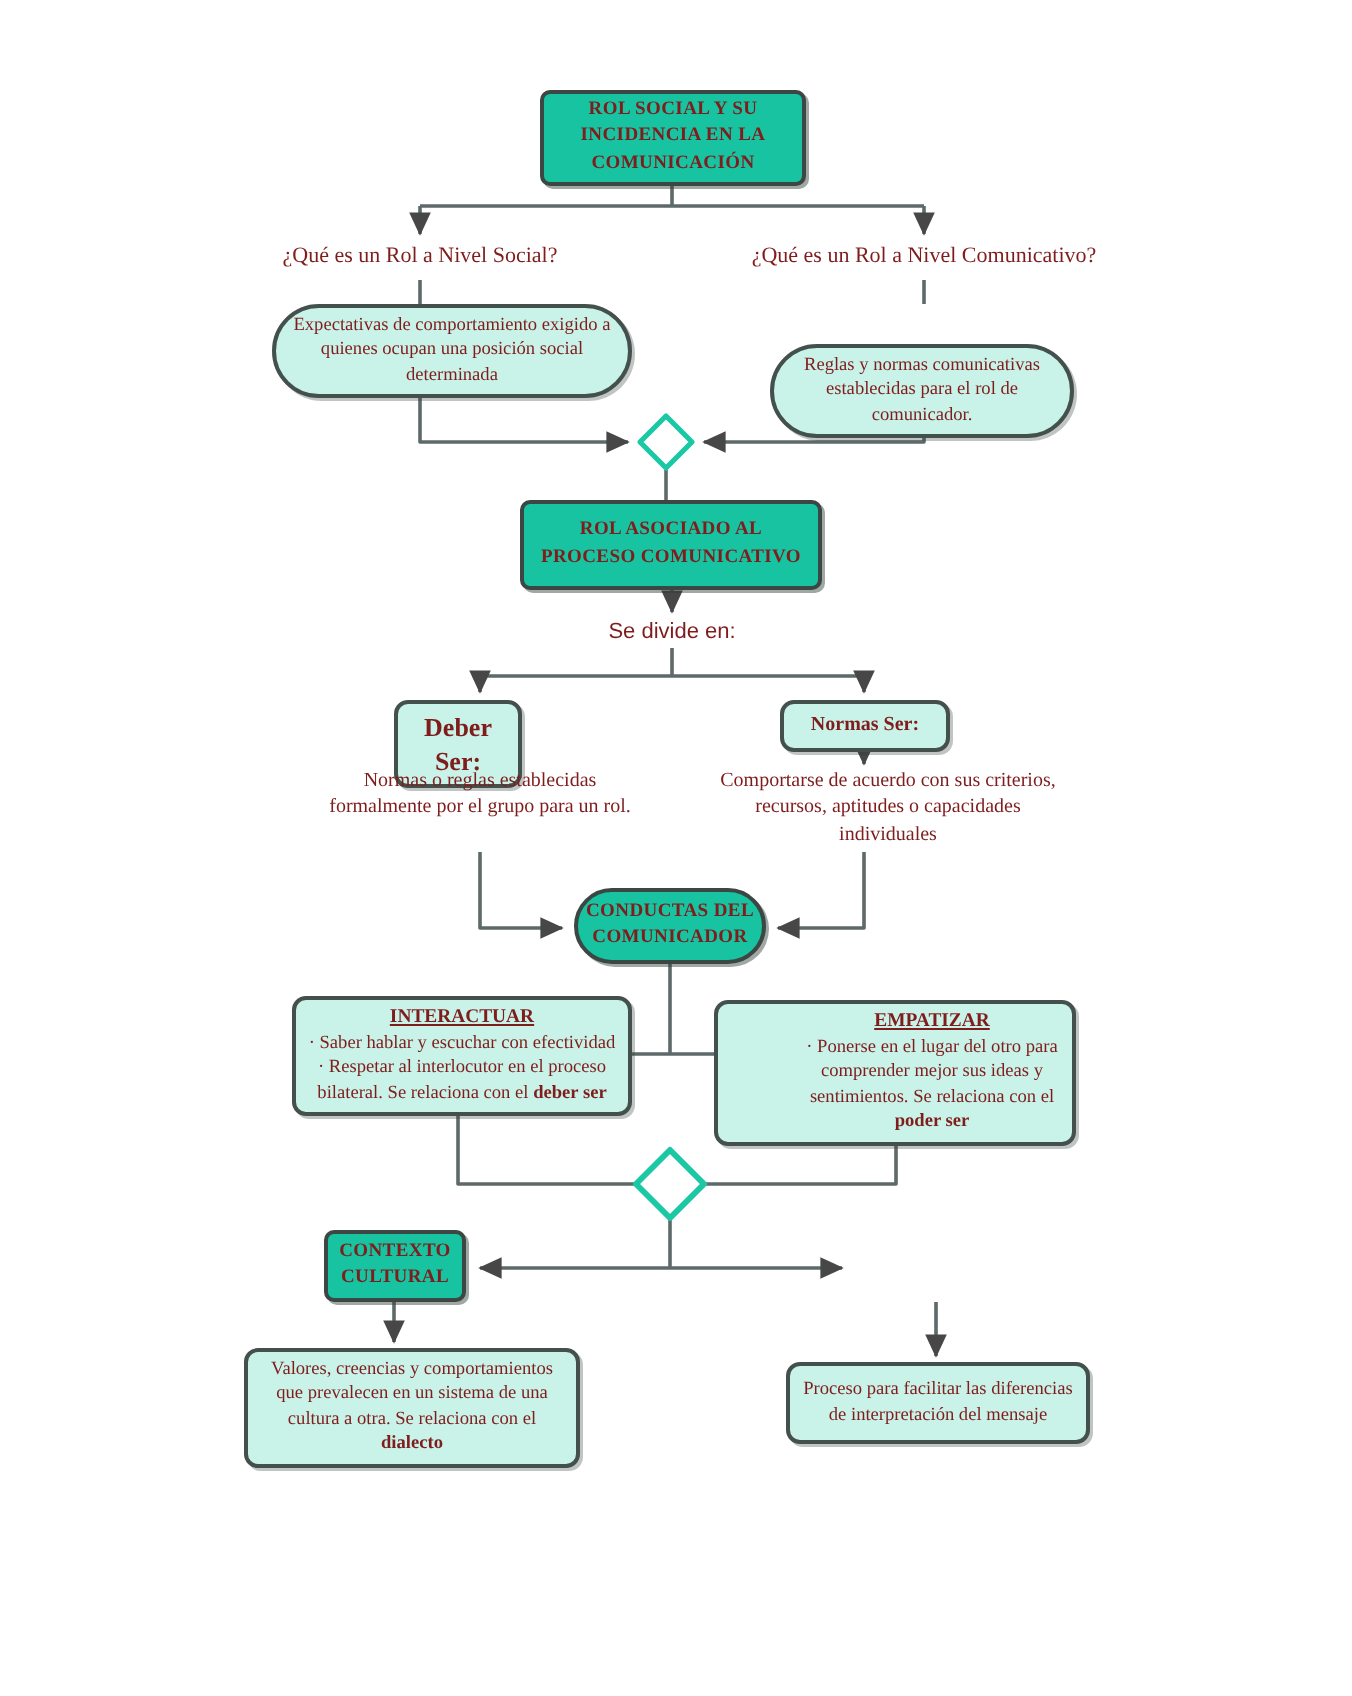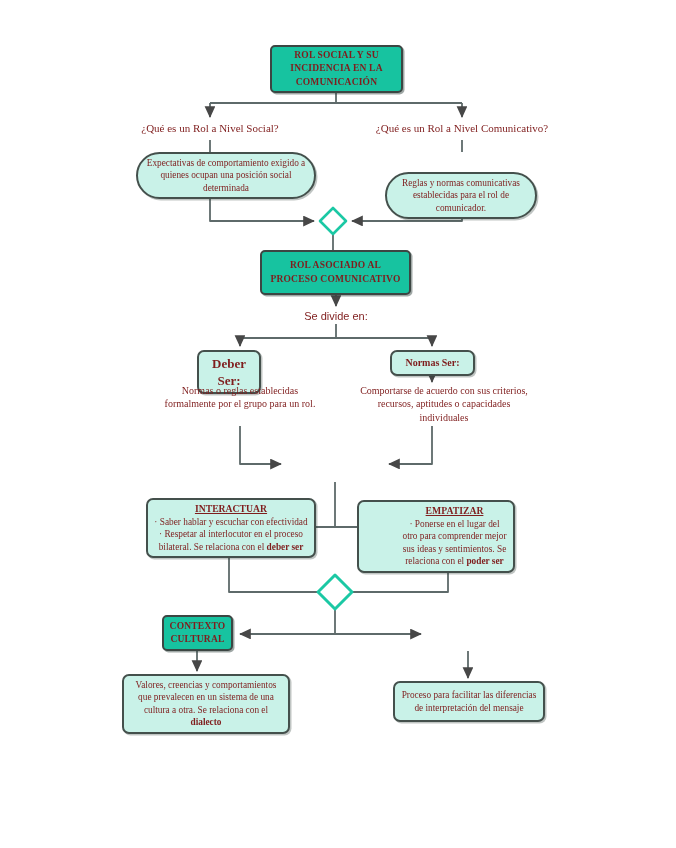--- a/index.html
+++ b/index.html
@@ -100,28 +100,31 @@
   <div class="node mint" style="left:197px;top:350px;width:64px;min-height:26px;font-weight:bold;font-size:13px;">
     <span>Deber Ser:</span>
   </div>
   <div class="node mint" style="left:390px;top:350px;width:85px;min-height:26px;font-weight:bold;font-size:10px;">
     <span>Normas Ser:</span>
   </div>
 
   <div class="desc" style="left:163px;top:384px;width:154px;">Normas o reglas establecidas formalmente por el grupo para un rol.</div>
   <div class="desc" style="left:360px;top:384px;width:168px;">Comportarse de acuerdo con sus criterios, recursos, aptitudes o capacidades individuales</div>
 
+  <div class="node teal pill" style="left:287px;top:444px;width:96px;min-height:38px;">
+    <span>CONDUCTAS DEL COMUNICADOR</span>
+  </div>
 
   <div class="node mint" style="left:146px;top:498px;width:170px;min-height:55px;">
     <div class="u" style="font-size:9.7px;">INTERACTUAR</div>
     <div class="bodytxt">· Saber hablar y escuchar con efectividad</div>
     <div class="bodytxt"><span>· Respetar al interlocutor en el proceso bilateral. Se relaciona con el </span><b>deber ser</b></div>
   </div>
 
-  <div class="node mint" style="left:357px;top:500px;width:158px;min-height:57px;padding-left:42px;">
+  <div class="node mint" style="left:357px;top:500px;width:181px;min-height:57px;padding-left:42px;">
     <div class="u" style="font-size:9.7px;">EMPATIZAR</div>
     <div class="bodytxt"><span>· Ponerse en el lugar del otro para comprender mejor sus ideas y sentimientos. Se relaciona con el </span><b>poder ser</b></div>
   </div>
 
   <div class="node teal" style="left:162px;top:615px;width:71px;min-height:36px;">
     <span>CONTEXTO CULTURAL</span>
   </div>
 
   <div class="node mint" style="left:122px;top:674px;width:168px;min-height:59px;">
     <div class="bodytxt"><span>Valores, creencias y comportamientos que prevalecen en un sistema de una cultura a otra. Se relaciona con el </span><b>dialecto</b></div>

